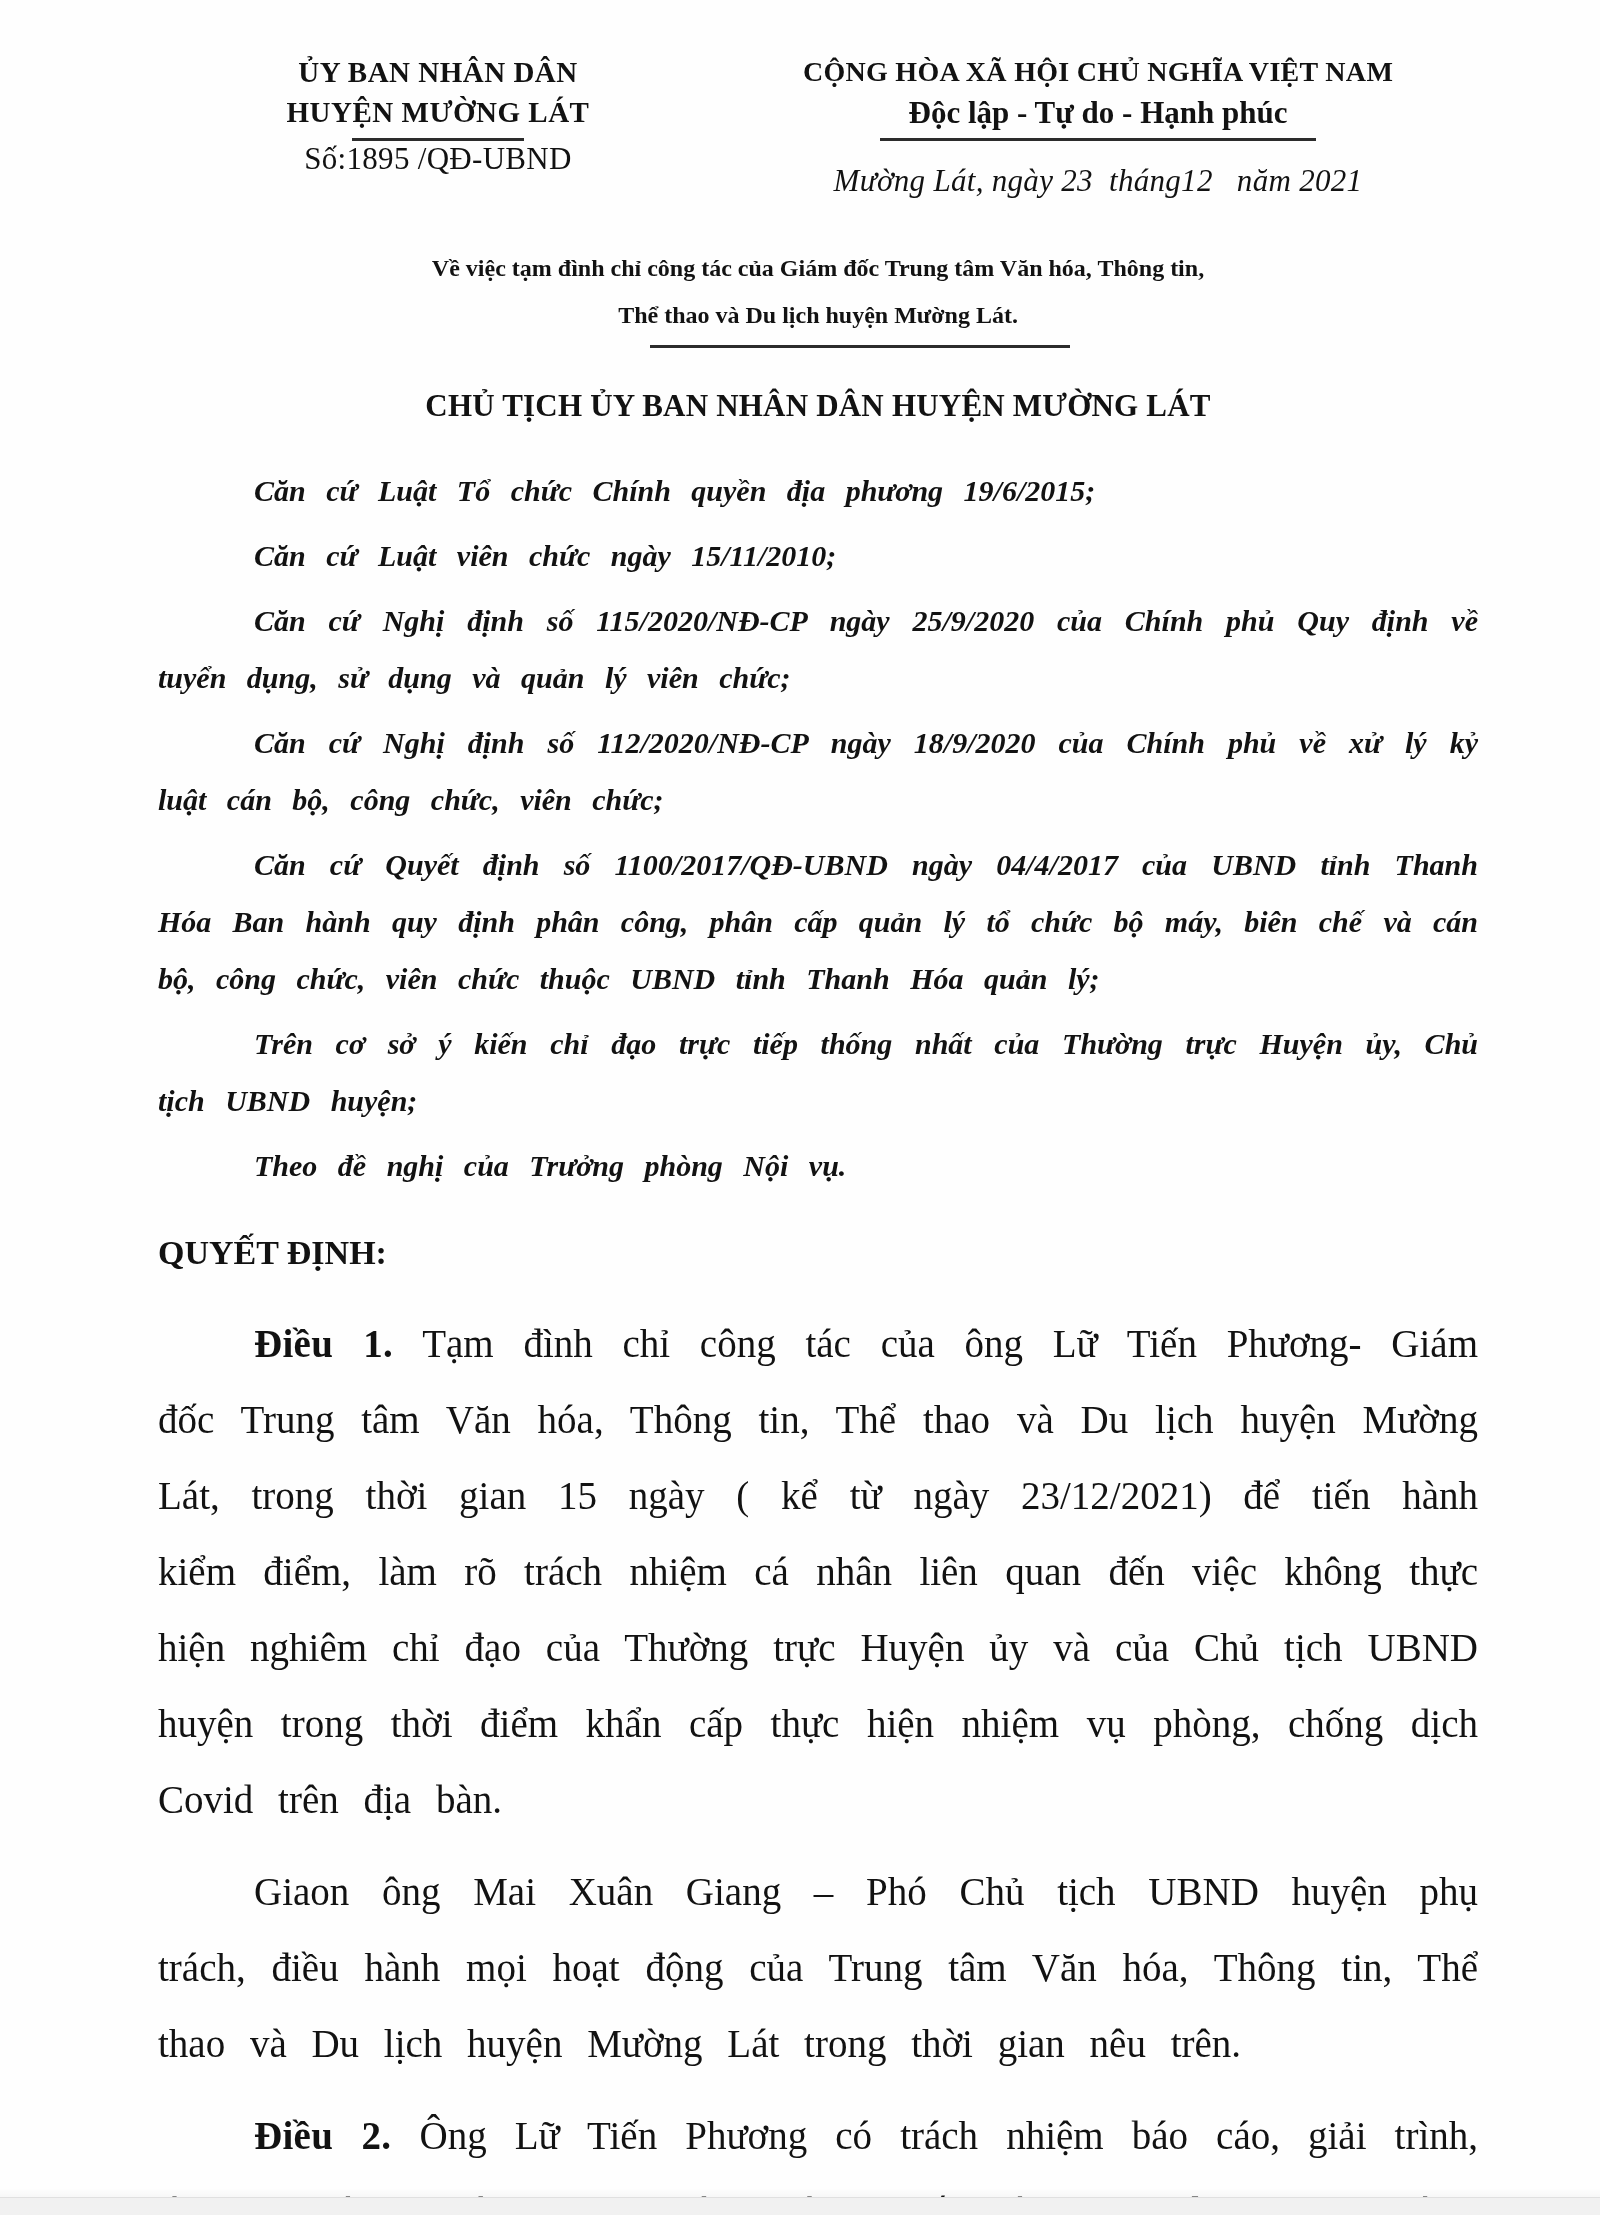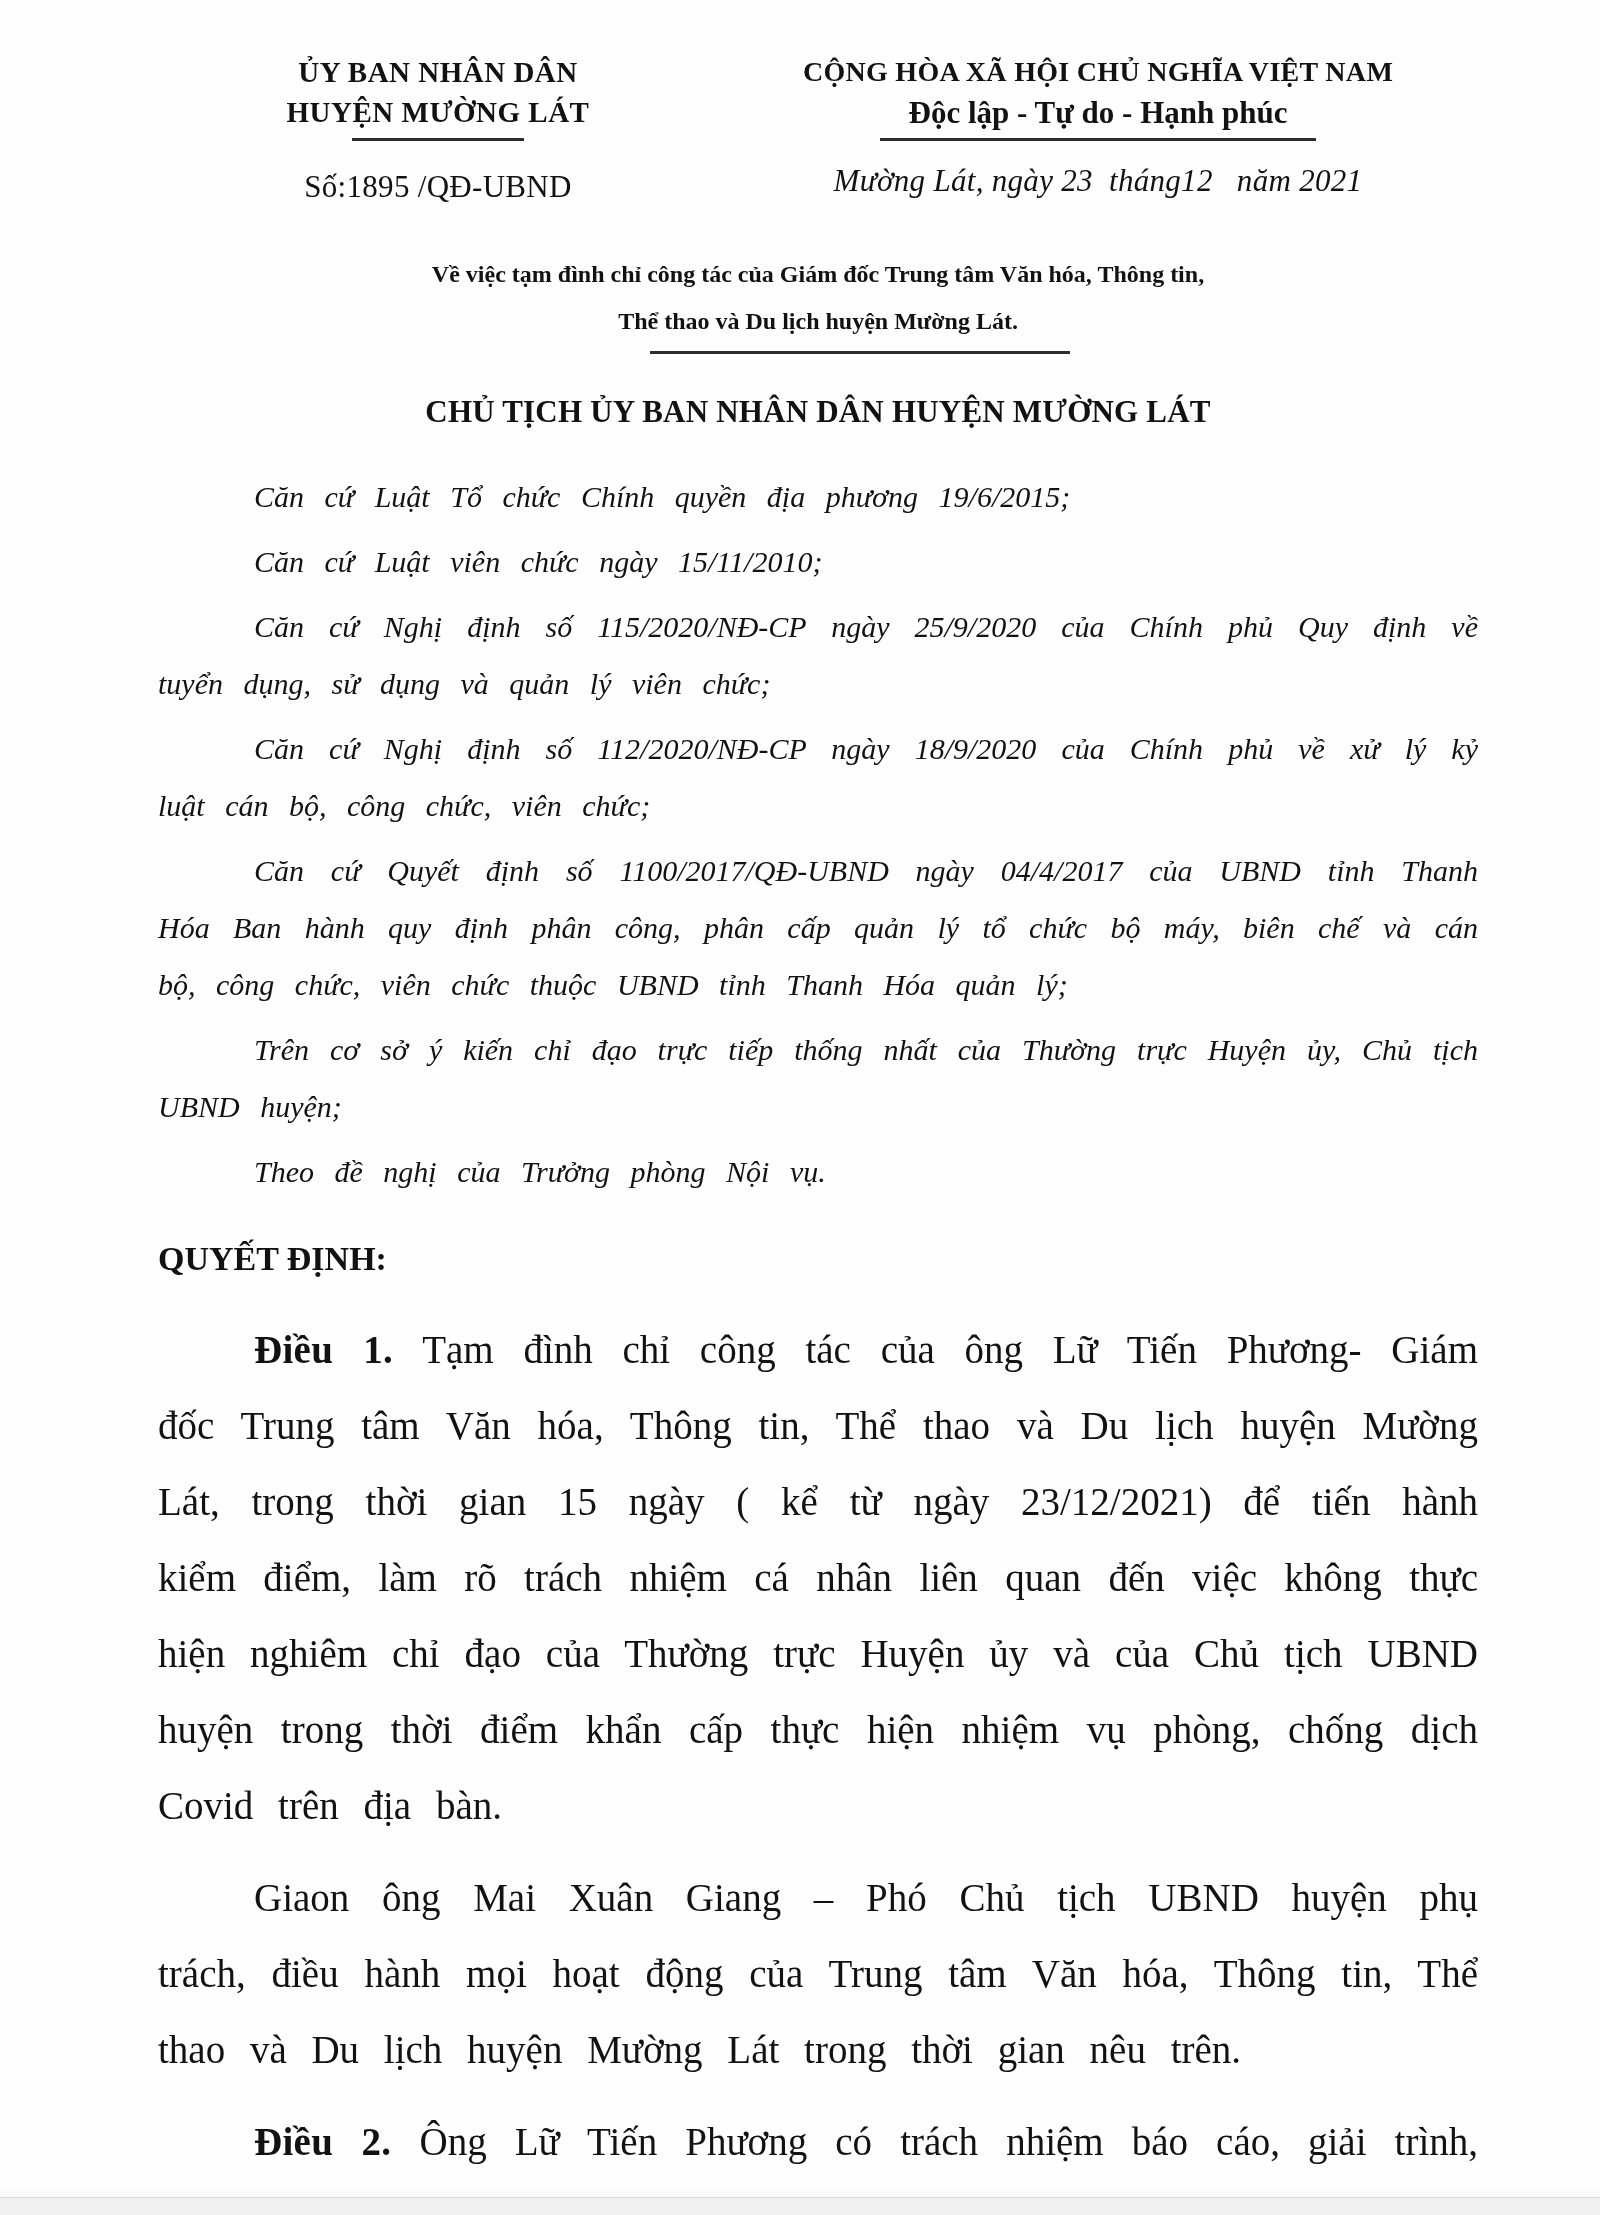--- a/index.html
+++ b/index.html
@@ -45,21 +45,20 @@
     letter-spacing: 0.5px;
   }
   .rule-small {
     width: 172px;
     height: 3px;
     background: #2c2c2c;
     margin: 6px auto 0 auto;
   }
   .doc-number {
     font-size: 31px;
-    margin-top: 28px;
     letter-spacing: 0.3px;
   }
   .nat-line1 {
     font-weight: bold;
     font-size: 28px;
     line-height: 40px;
     letter-spacing: 0.3px;
   }
   .nat-line2 {
     font-weight: bold;
@@ -113,20 +112,21 @@
     margin-top: 38px;
   }
   .preamble p {
     font-style: italic;
     font-size: 30px;
     line-height: 57px;
     margin: 0 0 8px 0;
     text-indent: 96px;
     text-align: justify;
     word-spacing: 13px;
+    font-weight: bold;
   }
   
   .decision-heading {
     font-weight: bold;
     font-size: 34px;
     margin-top: 40px;
     margin-bottom: 34px;
   }
   .articles p {
     font-size: 39px;

